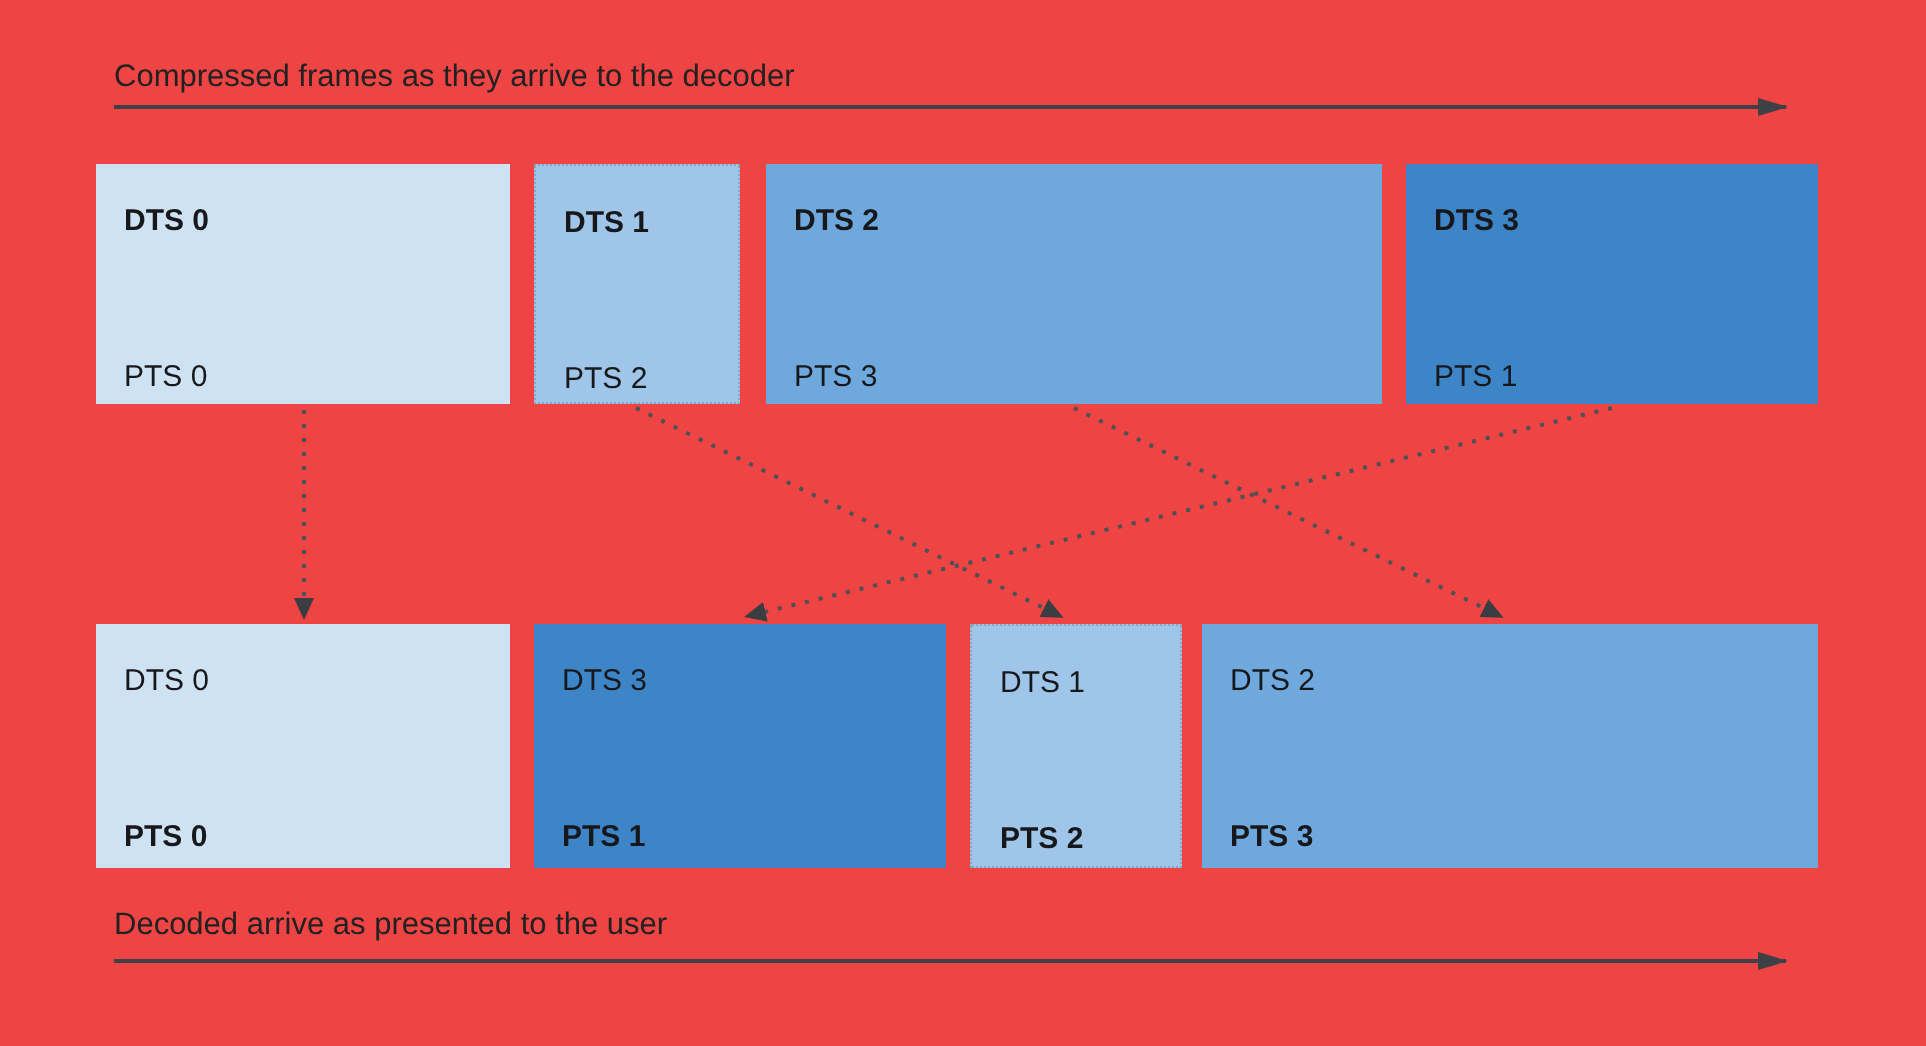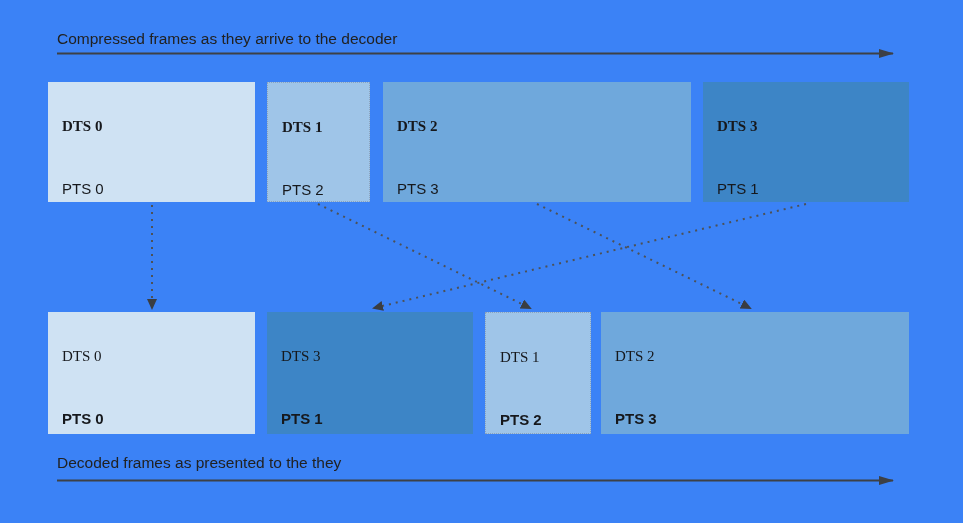--- a/index.html
+++ b/index.html
@@ -1,20 +1,20 @@
 <!DOCTYPE html>
 <html><head>
 <meta charset="utf-8">
 <style>
   html, body { margin: 0; padding: 0; background: #ffffff; }
   .canvas {
     position: relative;
     width: 963px;
     height: 523px;
-    background: #3b82f6;
+    background: #ef4444;
     font-family: "Liberation Sans", sans-serif;
     color: #1e2126;
     overflow: hidden;
   }
   .axis-label {
     position: absolute;
     left: 57px;
     font-size: 15.5px;
     line-height: 19px;
     color: #212121;
@@ -37,34 +37,34 @@
   .frame.bottomrow { top: 312px; height: 122px; }
   .frame.dotted-border { border: 1px dotted rgba(130,145,165,0.65); text-align: center; }
   .frame .lbl {
     position: absolute;
     left: 14px;
     font-size: 15px;
     line-height: 16px;
     white-space: nowrap;
     color: #16181c;
   }
-  .frame .lbl.dts { top: 36px; font-family: Liberation Serif, serif; }
+  .frame .lbl.dts { top: 21px; }
   .frame .lbl.pts { top: 99px; }
   .toprow .lbl.dts { font-weight: 700; }
   .toprow .lbl.pts { font-weight: 400; }
   .bottomrow .lbl.dts { font-weight: 400; }
   .bottomrow .lbl.pts { font-weight: 700; }
 </style>
 </head>
 <body>
 
 <div class="canvas">
 
   <div class="axis-label top">Compressed frames as they arrive to the decoder</div>
-  <div class="axis-label bottom">Decoded frames as presented to the they</div>
+  <div class="axis-label bottom">Decoded arrive as presented to the user</div>
 
   <div>
     <div class="frame toprow" style="left: 48px; width: 207px; background: rgb(207, 226, 243);">
       <span class="lbl dts">DTS 0</span>
       <span class="lbl pts">PTS 0</span>
     </div>
     <div class="frame toprow dotted-border" style="left: 267px; width: 103px; background: rgb(159, 197, 232);">
       <span class="lbl dts">DTS 1</span>
       <span class="lbl pts">PTS 2</span>
     </div>

